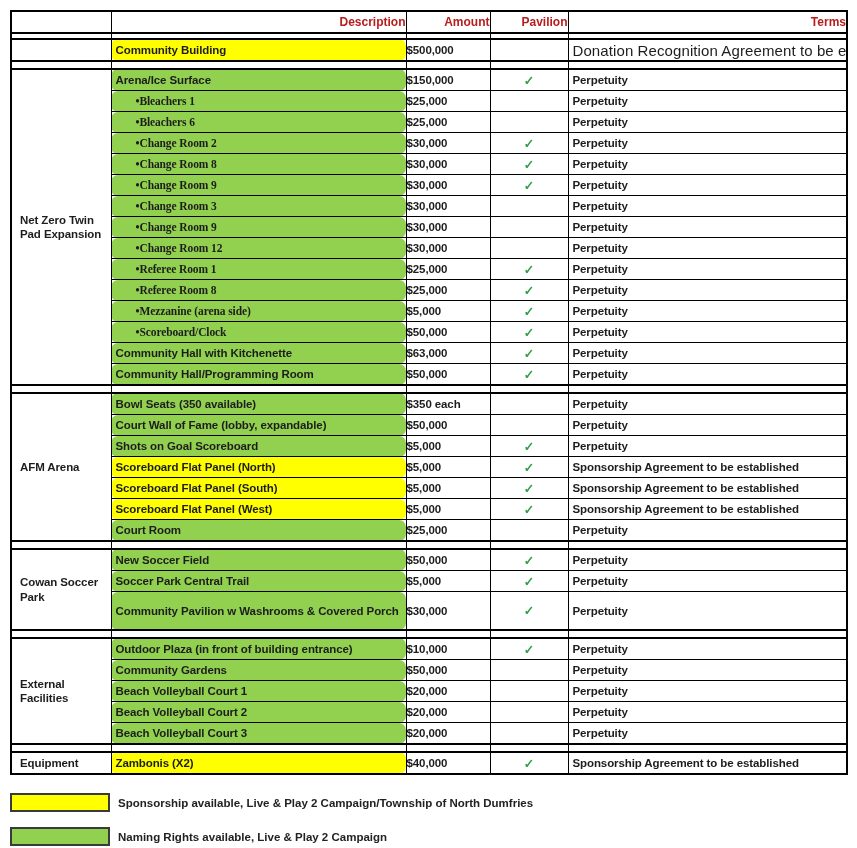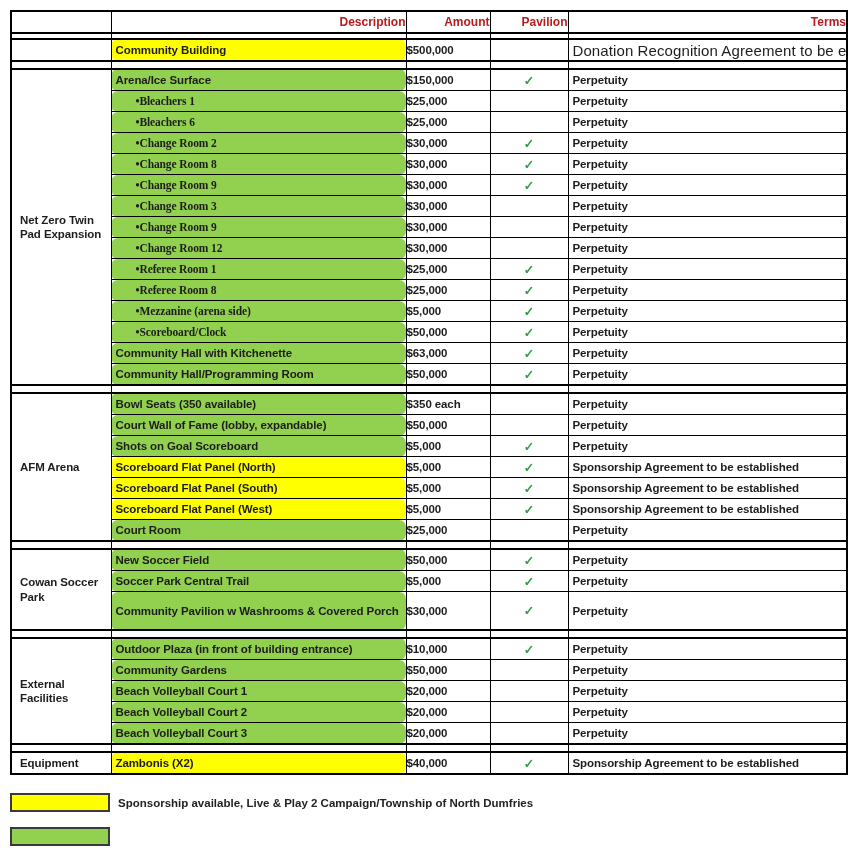--- a/index.html
+++ b/index.html
@@ -355,16 +355,17 @@
       </tbody>
     </table>
 
   <div class="legend">
     <div class="legend-row">
       <span class="swatch sw-yellow"></span>
       <span class="legend-label">Sponsorship available, Live &amp; Play 2 Campaign/Township of North Dumfries</span>
     </div>
     <div class="legend-row">
       <span class="swatch sw-green"></span>
+      <span class="legend-label">Naming Rights available, Live &amp; Play 2 Campaign</span>
     </div>
   </div>
 
 </div>
 
 </body></html>

